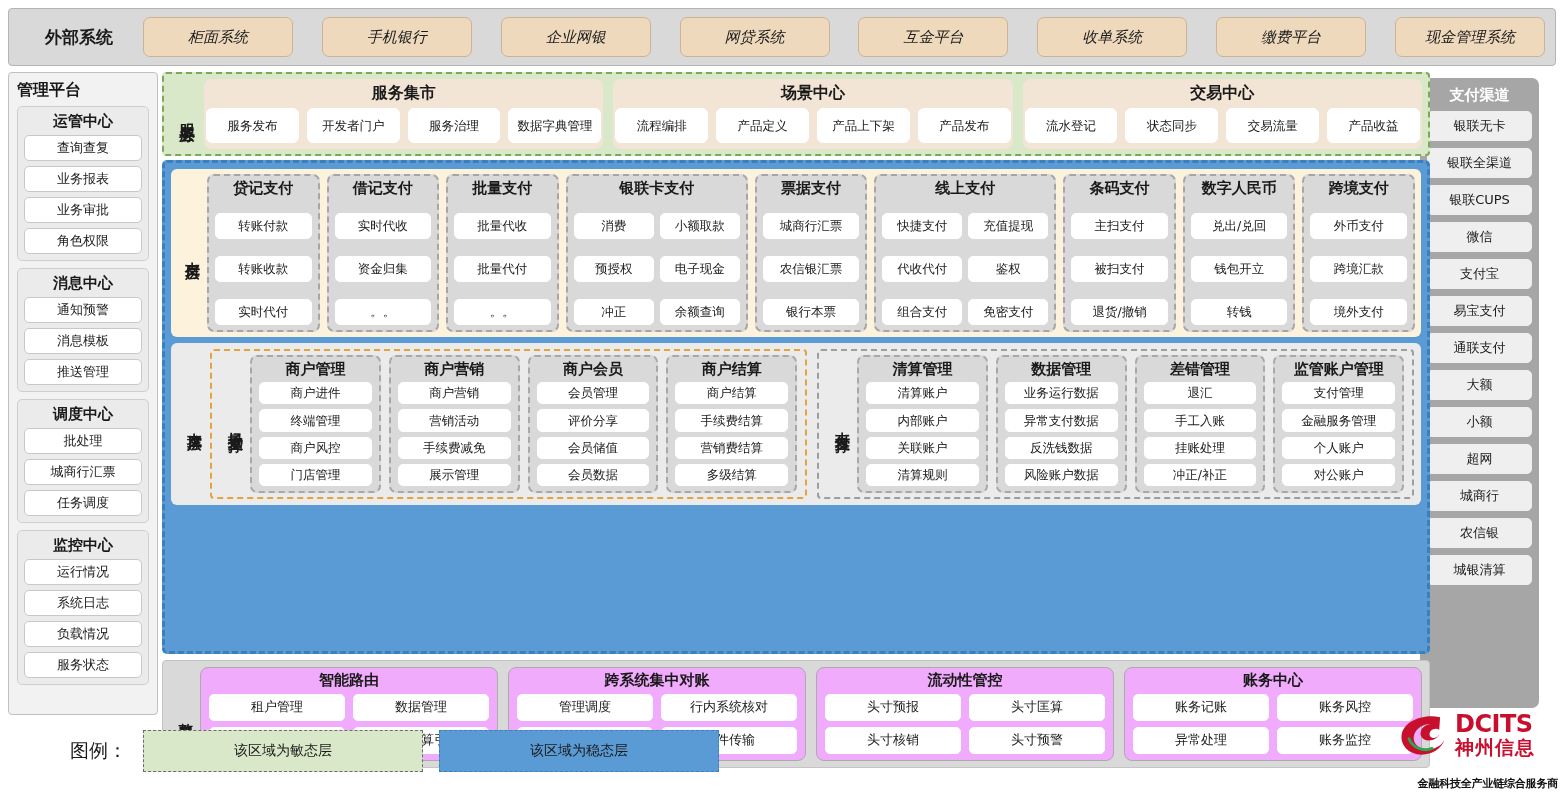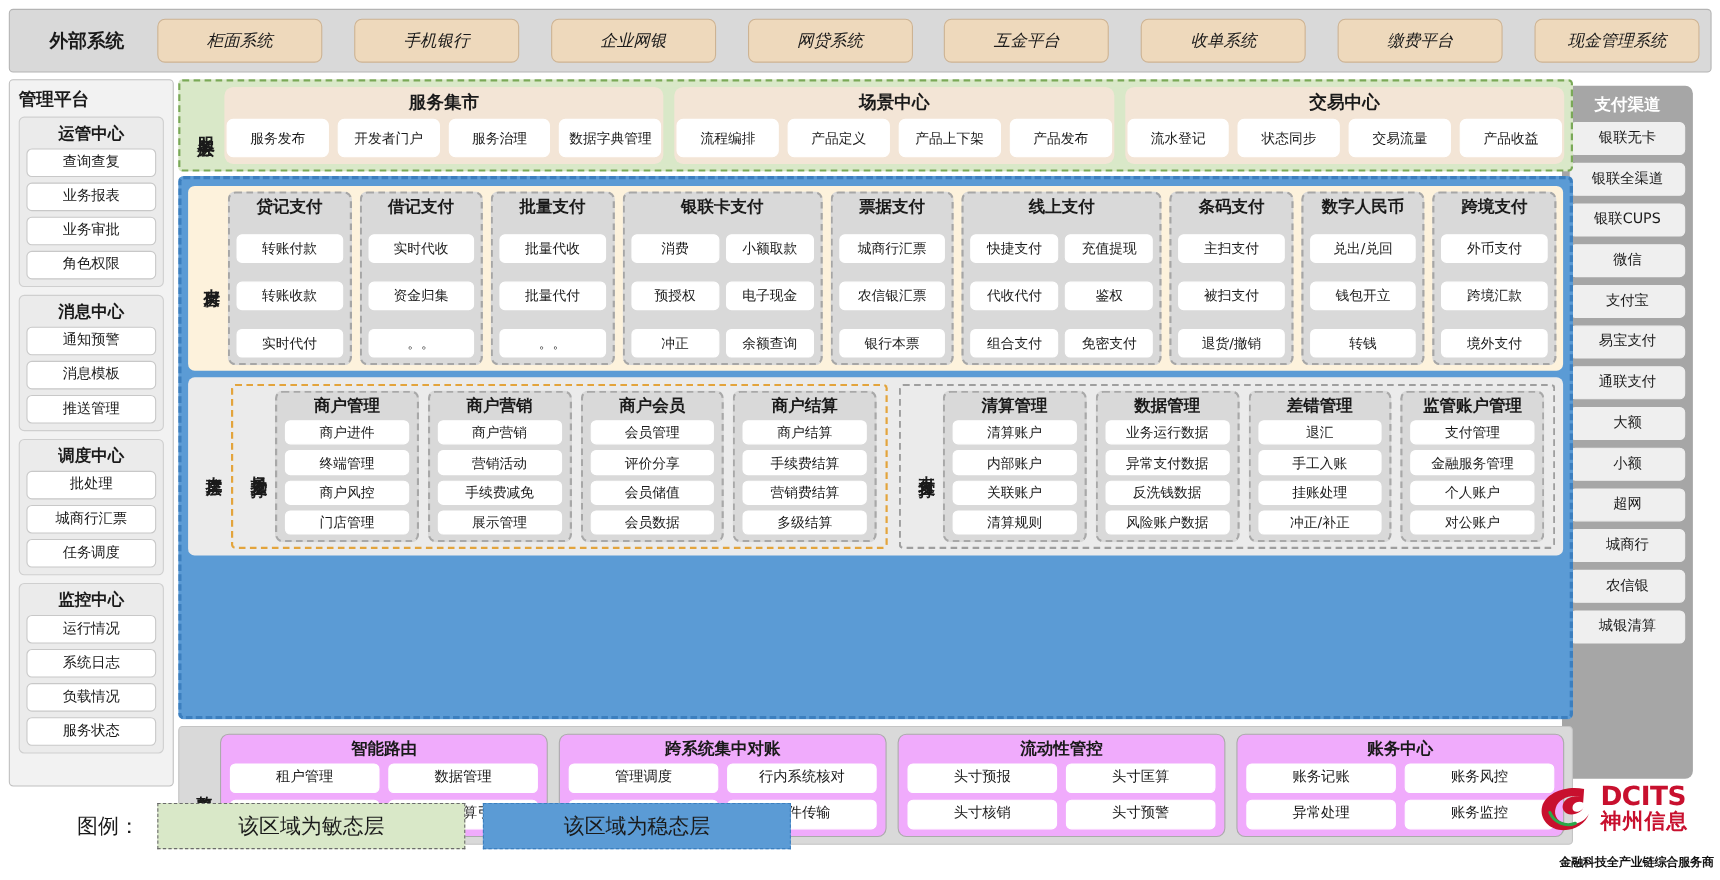--- a/index.html
+++ b/index.html
@@ -161,21 +161,21 @@
   .integ-group-title{font-size:15px;font-weight:bold;text-align:center;padding:1px 0 4px;}
   .integ-rows{display:flex;flex-direction:column;gap:6px;flex:1;}
   .integ-row{display:flex;gap:8px;flex:1;}
   .integ-chip{flex:1;border-radius:5px;font-size:13px;border-color:#ffffff;}
 
   
   .legend{position:absolute;left:70px;top:730px;display:flex;align-items:center;gap:16px;}
   .legend-label{font-size:19px;}
   .legend-box{
     width:280px;height:42px;display:flex;align-items:center;justify-content:center;
-    font-size:19px;box-sizing:border-box;
+    font-size:14px;box-sizing:border-box;
   }
   .legend-agile{background:#d9e8c8;border:1px dashed #6b6b6b;}
   .legend-stable{background:#5b9bd5;border:1px dashed #3c7fbf;}
 
   
   .logo{position:absolute;left:1398px;top:712px;width:160px;height:80px;}
   .logo-row{display:flex;align-items:flex-start;gap:3px;}
   .logo-mark{width:54px;height:48px;flex:none;}
   .logo-text{display:flex;flex-direction:column;line-height:1;}
   .logo-en{font-size:24px;font-weight:bold;color:#c8102e;letter-spacing:-0.5px;}

